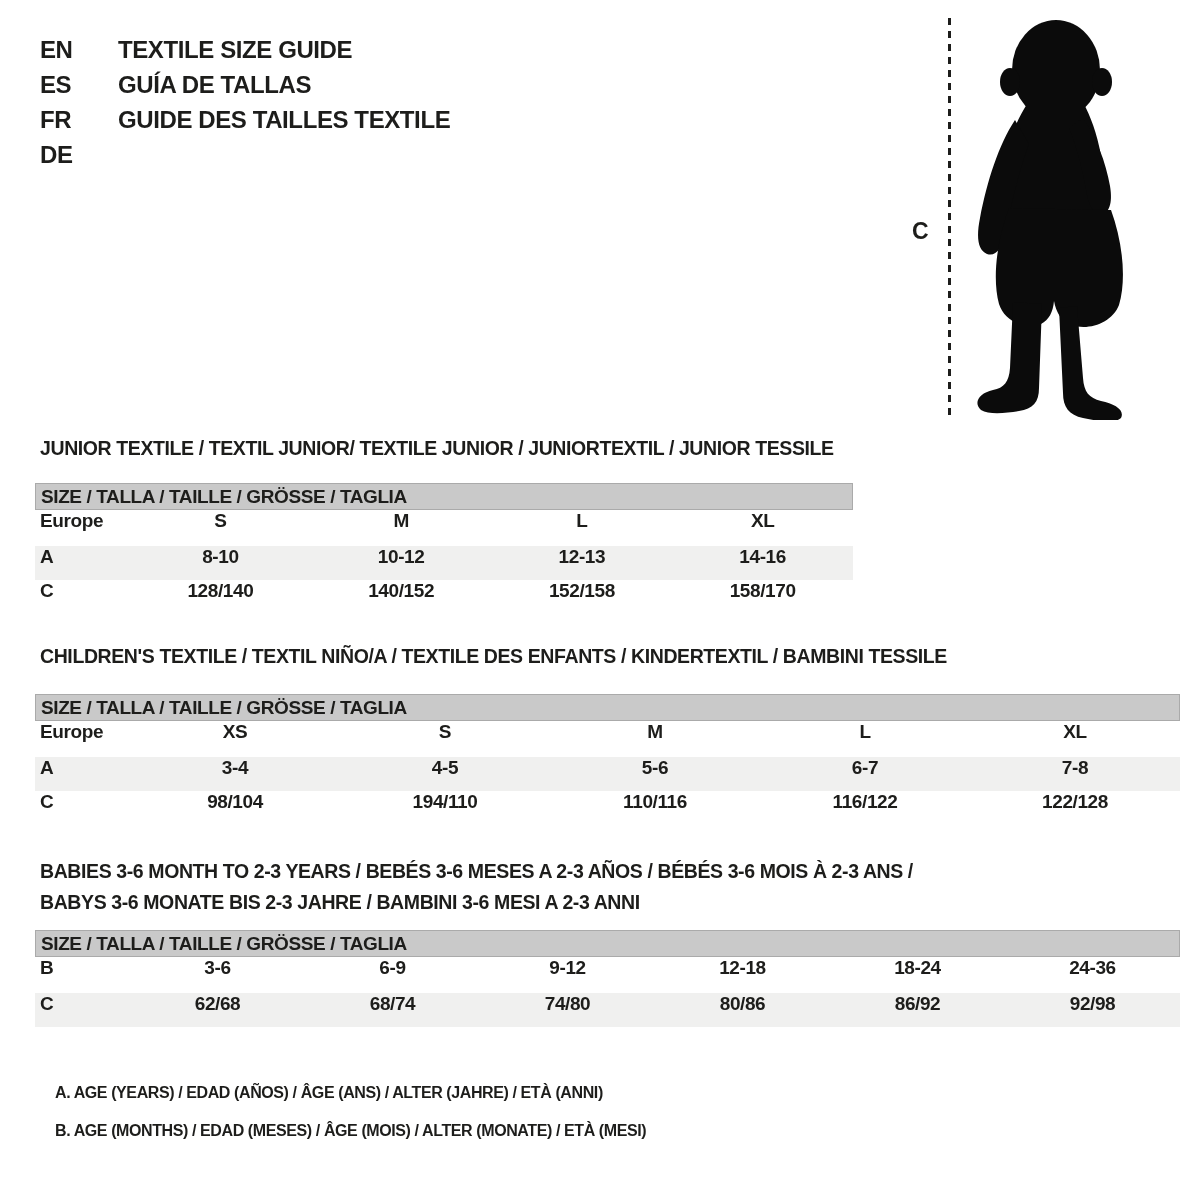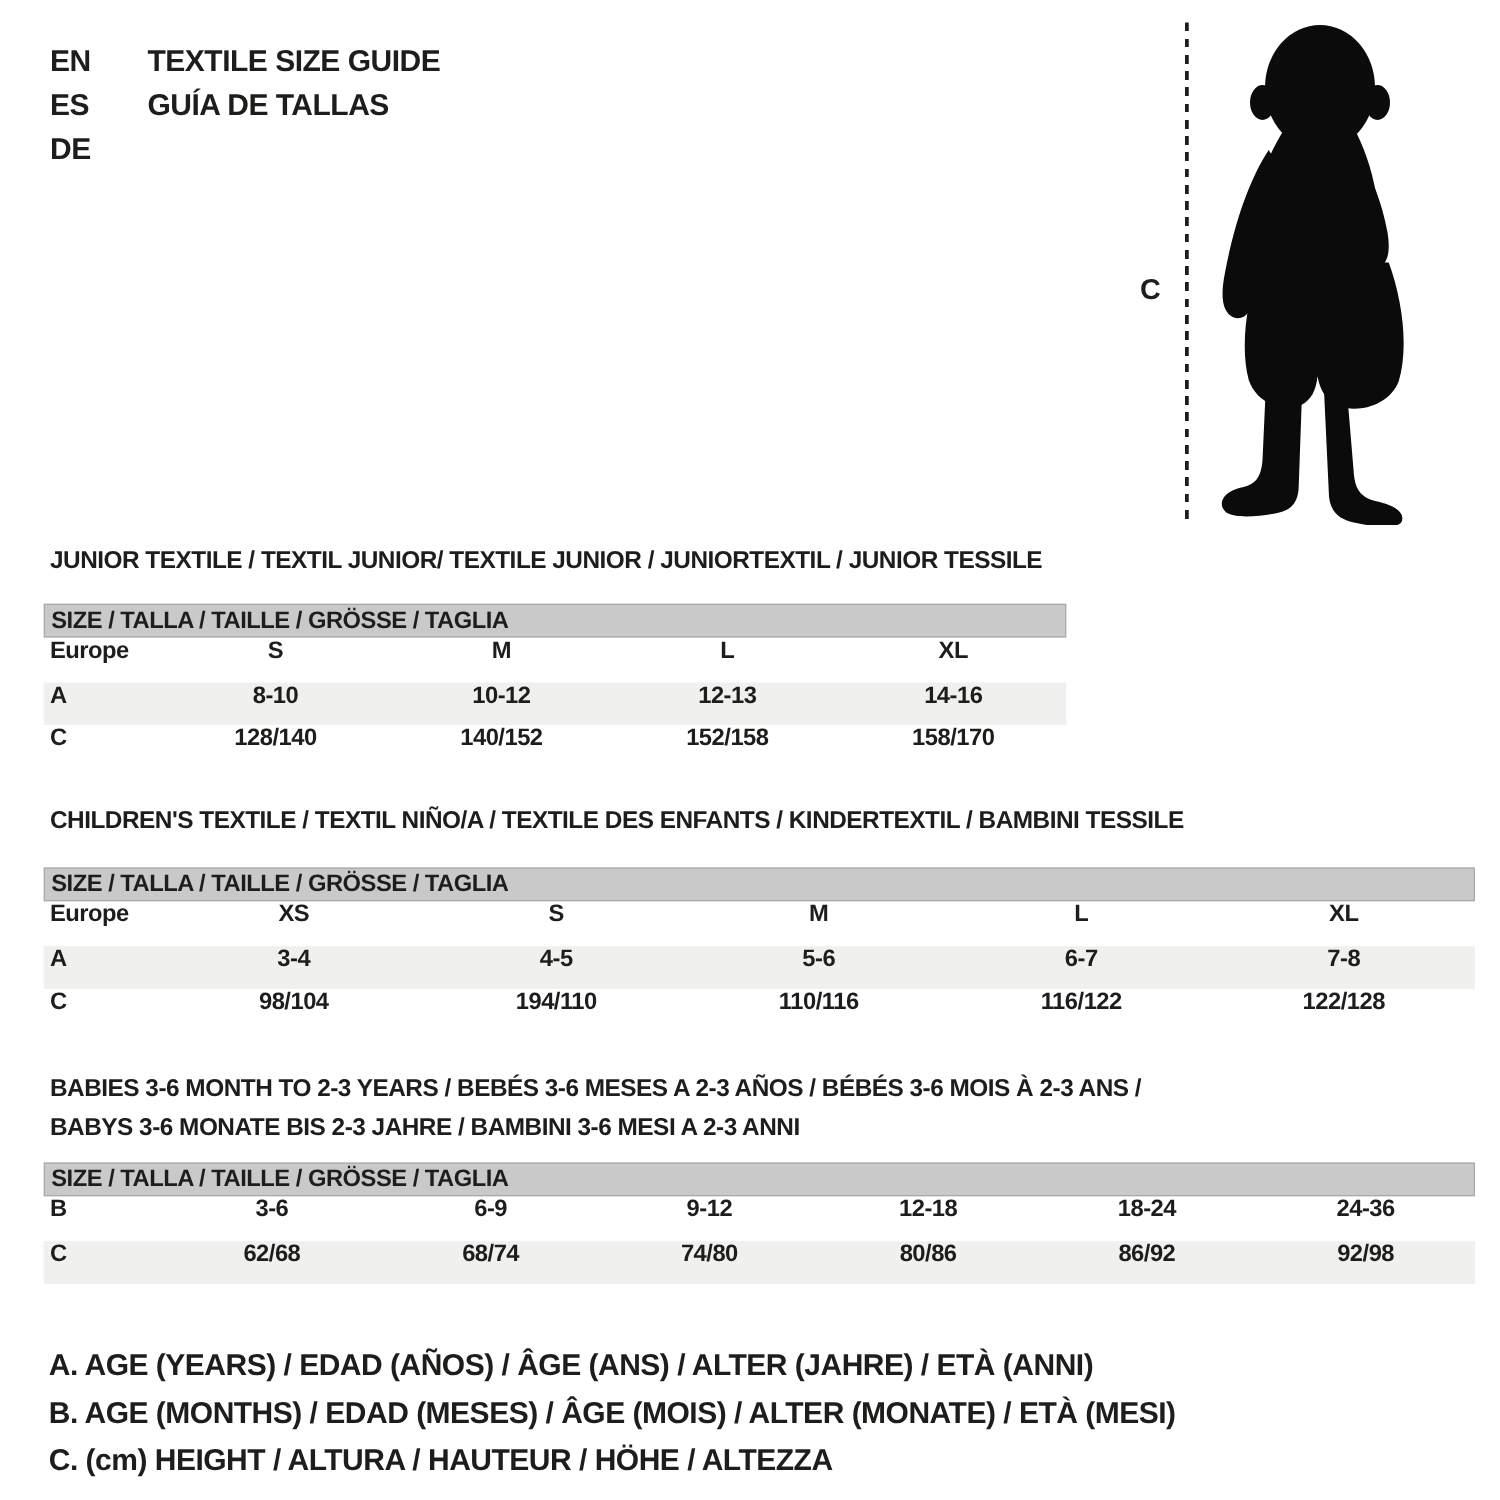--- a/index.html
+++ b/index.html
@@ -45,33 +45,37 @@
   .bar{
     height:27px;background:var(--bar-bg);border:1px solid var(--bar-border);
     display:flex;align-items:center;padding-left:5px;box-sizing:border-box;
   }
   .trow{display:flex;align-items:flex-start;height:34px;}
   .trow.first{height:36px;}
   .trow.alt{background:var(--alt-row-bg);}
   .tlabel{width:95px;padding-left:5px;box-sizing:border-box;}
   .tcell{flex:1;text-align:center;}
   
-  .legend{position:absolute;left:39px;top:1074px;font-size:24px;line-height:38px;white-space:nowrap;}
+  .legend{position:absolute;left:55px;top:1074px;font-size:16px;line-height:38px;white-space:nowrap;}
 </style>
 </head>
 <body>
 
 <div class="lang-block">
   <div class="lang-row">
     <span class="lang-code">EN</span>
     <span>TEXTILE SIZE GUIDE</span>
   </div>
   <div class="lang-row">
     <span class="lang-code">ES</span>
     <span>GUÍA DE TALLAS</span>
+  </div>
+  <div class="lang-row">
+    <span class="lang-code">FR</span>
+    <span>GUIDE DES TAILLES TEXTILE</span>
   </div>
   <div class="lang-row">
     <span class="lang-code">DE</span>
   </div>
 </div>
 
 <div class="dash-line"></div>
 <div class="measure-label">C</div>
 <svg class="silhouette" viewBox="0 0 172 404" xmlns="http://www.w3.org/2000/svg">
   <g fill="#0b0b0b">
@@ -168,14 +172,13 @@
     <span class="tcell">74/80</span>
     <span class="tcell">80/86</span>
     <span class="tcell">86/92</span>
     <span class="tcell">92/98</span>
   </div>
 </div>
 
 <div class="legend">
   <div>A. AGE (YEARS) / EDAD (AÑOS) / ÂGE (ANS) / ALTER (JAHRE) / ETÀ (ANNI)</div>
   <div>B. AGE (MONTHS) / EDAD (MESES) / ÂGE (MOIS) / ALTER (MONATE) / ETÀ (MESI)</div>
-  <div>C. (cm) HEIGHT / ALTURA / HAUTEUR / HÖHE / ALTEZZA</div>
 </div>
 
 </body></html>

